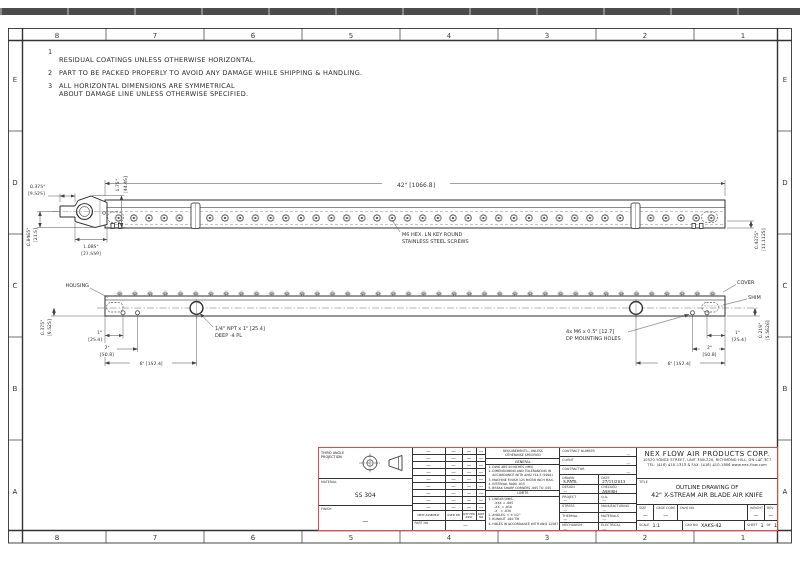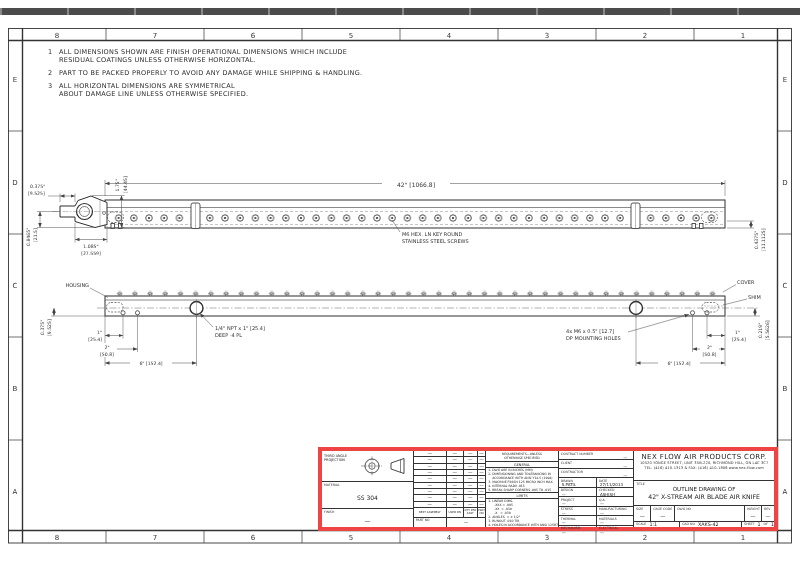--- a/index.html
+++ b/index.html
@@ -17,21 +17,21 @@
   
   .notes{position:absolute;left:40px;top:48px;width:356px;color:#2b2b2b;
          font-size:6.5px;line-height:8px;letter-spacing:.3px;}
   .notes-h{margin:0 0 10px 8px;}
   .note{display:flex;margin-bottom:5px;}
   .note-num{width:19px;padding-left:8px;box-sizing:border-box;}
   .note-text{flex:1;}
 
   
   .tb{position:absolute;left:318px;top:447px;width:460px;height:84px;display:flex;
-      border:4px solid #ef4444;box-sizing:border-box;background:#fff;color:#222;}
+      border:1px solid #ef4444;box-sizing:border-box;background:#fff;color:#222;}
   .tb *{box-sizing:border-box;}
   .tb .lbl{font-size:3.2px;line-height:3.6px;color:#333;}
   .col{display:flex;flex-direction:column;}
   .bl{border-left:1px solid #333;}
   .bb{border-bottom:1px solid #333;}
   
   .tb-a{width:94px;}
   .tb-a1{height:31px;display:flex;}
   .proj-lbl{width:34px;padding:3px 0 0 2px;font-size:3.4px;line-height:4.2px;}
   .proj-sym{flex:1;display:flex;align-items:center;justify-content:center;}
@@ -326,21 +326,21 @@
       <line x1="755" y1="308" x2="755" y2="316" stroke="#555" stroke-width="0.55" marker-start="url(#arr)" marker-end="url(#arr)"></line>
       <text class="dimtxt" transform="translate(762,338) rotate(-90)">0.219"</text>
       <text class="dimtxt" transform="translate(769,340) rotate(-90)">[5.5626]</text>
     </g>
   </svg>
 
   <div class="notes">
     <div class="note">
       <span class="note-num">1</span>
       <span class="note-text">
-        <span>ALL DIMENSIONS SHOWN ARE FINISH OPERATIONAL DIMENSIONS WHICH INCLUDE</span><br>
+        <br>
         <span>RESIDUAL COATINGS UNLESS OTHERWISE HORIZONTAL.</span>
       </span>
     </div>
     <div class="note">
       <span class="note-num">2</span>
       <span class="note-text"><span>PART TO BE PACKED PROPERLY TO AVOID ANY DAMAGE WHILE SHIPPING &amp; HANDLING.</span></span>
     </div>
     <div class="note">
       <span class="note-num">3</span>
       <span class="note-text">

